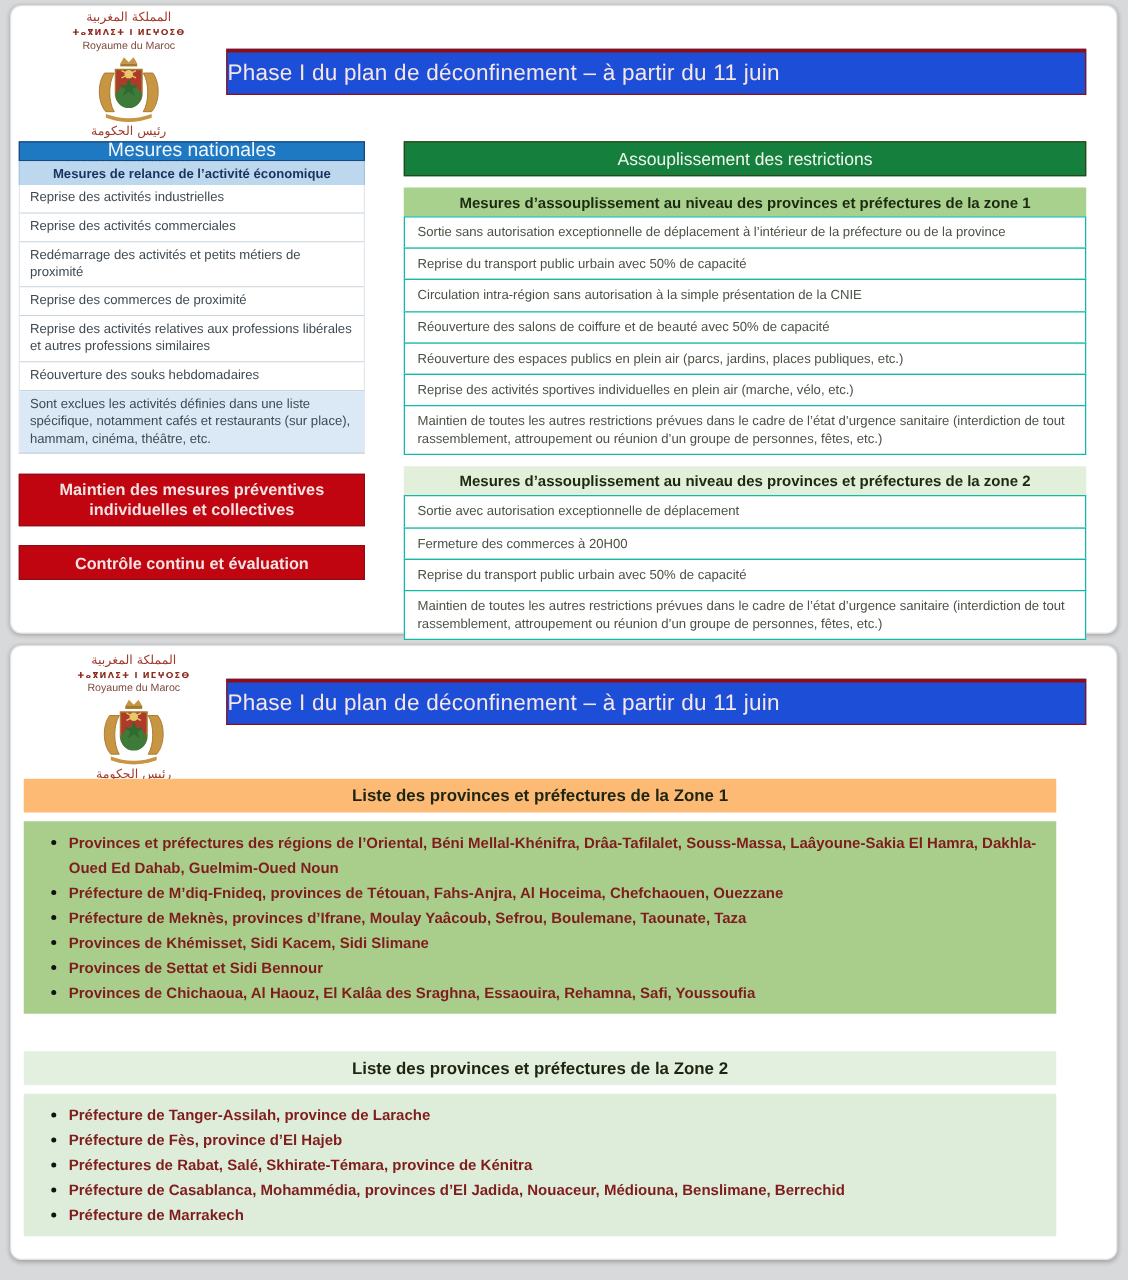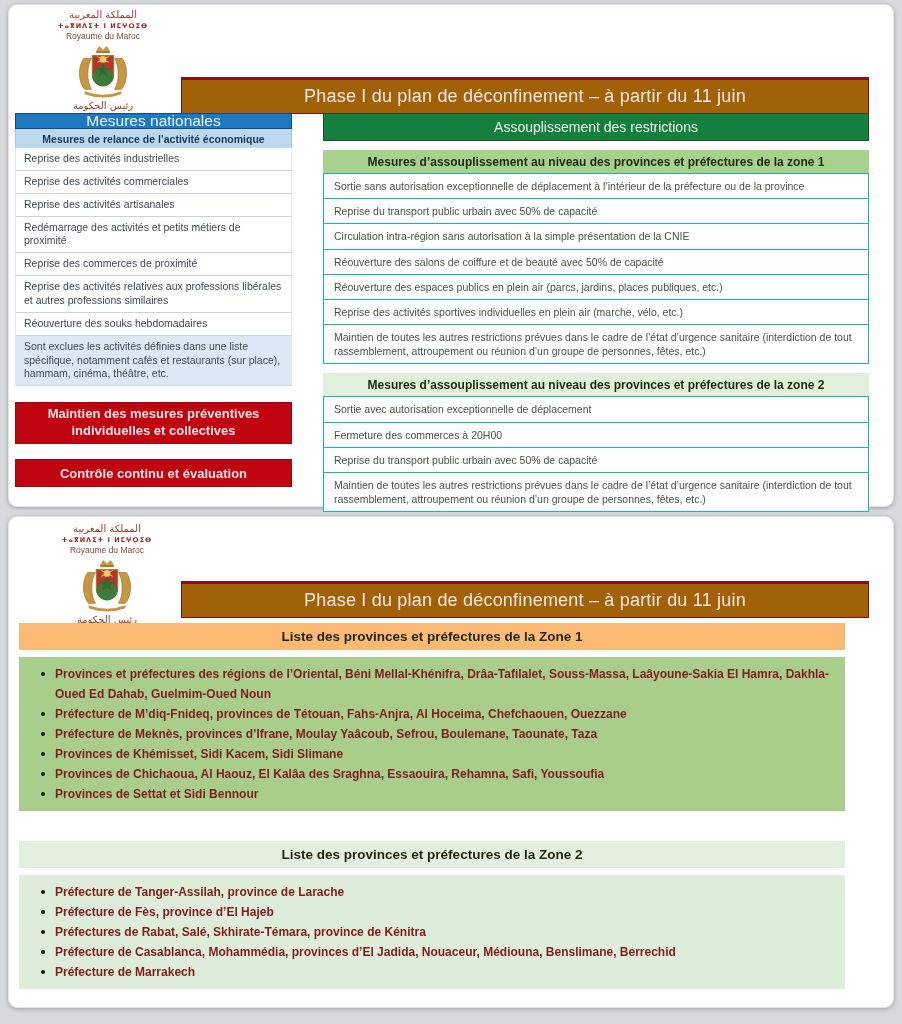--- a/index.html
+++ b/index.html
@@ -22,22 +22,22 @@
   .logo{position:absolute;width:160px;text-align:center;line-height:1.25;}
   .logo .ar{font-family:"DejaVu Sans",sans-serif;font-size:10px;color:#a23b2d;}
   .logo .tf{font-family:"DejaVu Sans",sans-serif;font-size:6.5px;font-weight:bold;color:#8e2a1e;letter-spacing:1px;}
   .logo .fr1{font-size:8.5px;color:#7e4a3c;margin-top:1px;}
   .logo .fr2{font-size:8.5px;color:#636363;margin-top:1px;}
   .logo svg{display:block;margin:2px auto 1px auto;}
 
   
   .banner{
     position:absolute;left:172px;width:688px;height:37px;
-    background:#a16207;border:1px solid #8d0e14;border-top:3px solid #8d0e14;
-    box-sizing:border-box;display:flex;align-items:center;justify-content:center;margin-top:38px;
+    background:#1d4ed8;border:1px solid #8d0e14;border-top:3px solid #8d0e14;
+    box-sizing:border-box;display:flex;align-items:center;
   }
   .banner span{color:#f6e7e7;font-size:18px;letter-spacing:.2px;}
 
   
   .natcol{position:absolute;left:6px;top:108px;width:277px;}
   .nat-header{
     background:#1f78c2;border:1px solid #16497e;box-sizing:border-box;height:16px;
     display:flex;align-items:center;justify-content:center;
   }
   .nat-header span{color:#eff6fc;font-size:15.5px;}
@@ -138,21 +138,20 @@
 
   <div class="natcol">
     <div class="nat-header">
       <span>Mesures nationales</span>
     </div>
     <div class="nat-sub">
       <span>Mesures de relance de l’activité économique</span>
     </div>
     <div class="nrow">Reprise des activités industrielles</div>
     <div class="nrow">Reprise des activités commerciales</div>
-    <div class="nrow">Reprise des activités artisanales</div>
     <div class="nrow">Redémarrage des activités et petits métiers de proximité</div>
     <div class="nrow">Reprise des commerces de proximité</div>
     <div class="nrow">Reprise des activités relatives aux professions libérales et autres professions similaires</div>
     <div class="nrow">Réouverture des souks hebdomadaires</div>
     <div class="nrow hl">Sont exclues les activités définies dans une liste spécifique, notamment cafés et restaurants (sur place), hammam, cinéma, théâtre, etc.</div>
     <div class="redbox redbox1">Maintien des mesures préventives individuelles et collectives</div>
     <div class="redbox redbox2">Contrôle continu et évaluation</div>
   </div>
 
   <div class="relcol">
@@ -213,22 +212,22 @@
 
   <div class="zheader g1" style="top:106px;">
     <span>Liste des provinces et préfectures de la Zone 1</span>
   </div>
   <div class="zbody g1" style="top:140px;min-height:152px;">
     <ul>
       <li>Provinces et préfectures des régions de l’Oriental, Béni Mellal-Khénifra, Drâa-Tafilalet, Souss-Massa, Laâyoune-Sakia El Hamra, Dakhla-Oued Ed Dahab, Guelmim-Oued Noun</li>
       <li>Préfecture de M’diq-Fnideq, provinces de Tétouan, Fahs-Anjra, Al Hoceima, Chefchaouen, Ouezzane</li>
       <li>Préfecture de Meknès, provinces d’Ifrane, Moulay Yaâcoub, Sefrou, Boulemane, Taounate, Taza</li>
       <li>Provinces de Khémisset, Sidi Kacem, Sidi Slimane</li>
+      <li>Provinces de Settat et Sidi Bennour</li>
       <li>Provinces de Chichaoua, Al Haouz, El Kalâa des Sraghna, Essaouira, Rehamna, Safi, Youssoufia</li>
-      <li>Provinces de Settat et Sidi Bennour</li>
     </ul>
   </div>
 
   <div class="zheader g2" style="top:324px;">
     <span>Liste des provinces et préfectures de la Zone 2</span>
   </div>
   <div class="zbody g2" style="top:358px;min-height:112px;">
     <ul>
       <li>Préfecture de Tanger-Assilah, province de Larache</li>
       <li>Préfecture de Fès, province d’El Hajeb</li>

